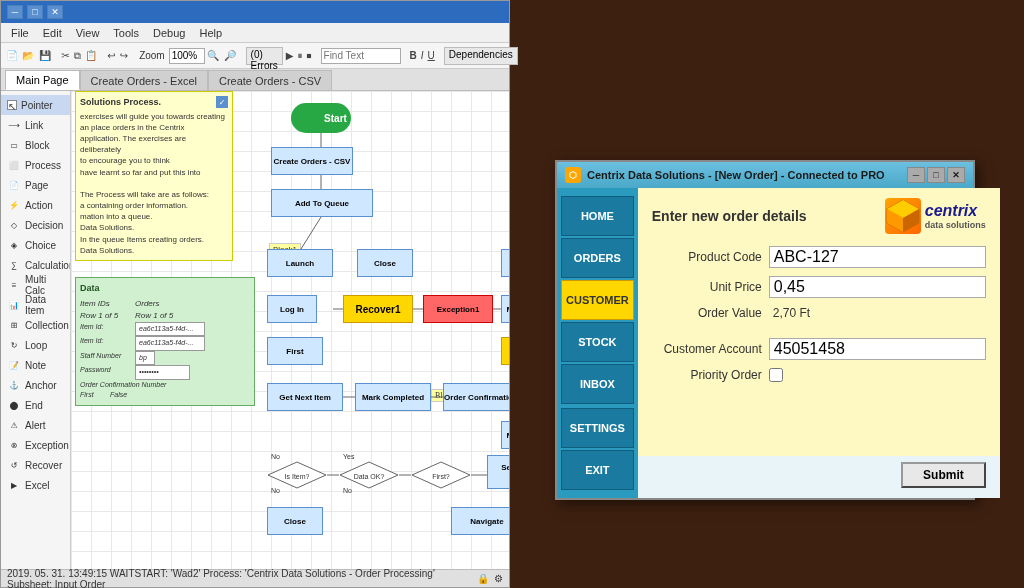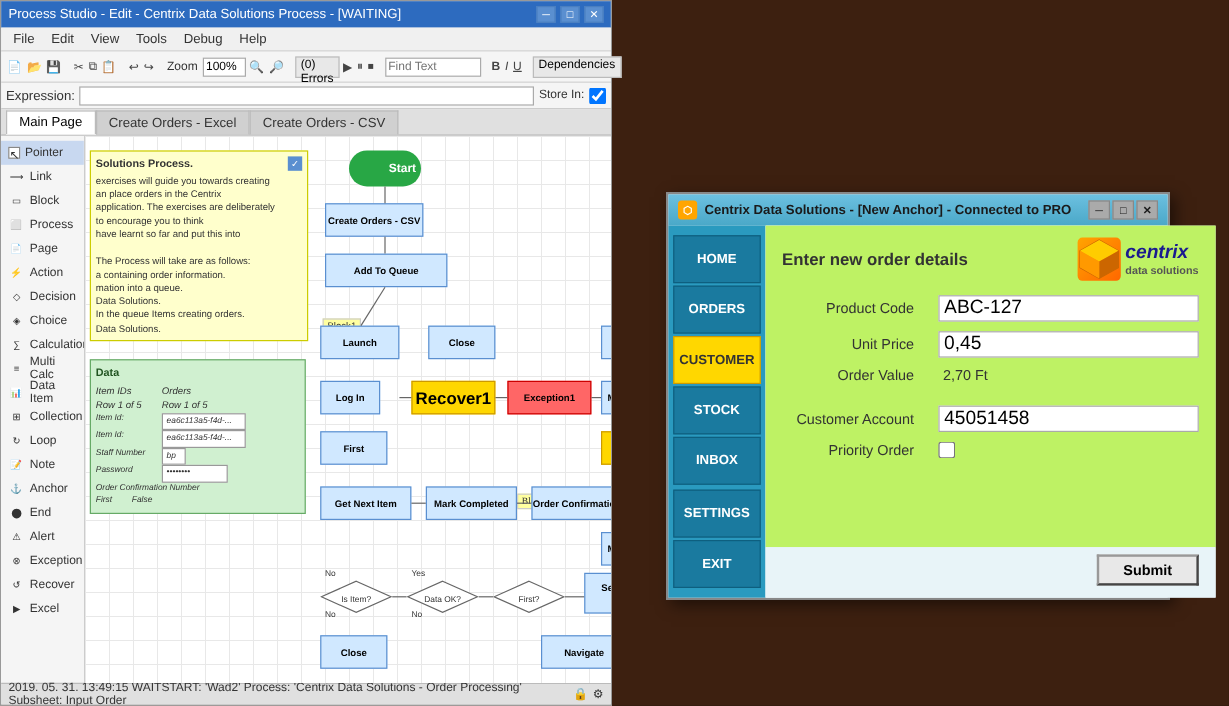--- a/index.html
+++ b/index.html
@@ -383,21 +383,21 @@
     .modal-nav-btn.active {
       background: #ffd700;
       color: #333;
       border-color: #cc9900;
     }
 
     
     .modal-content {
       flex: 1;
       padding: 10px 14px;
-      background: #bef264;
+      background: #fef9c3;
     }
     .modal-header {
       font-size: 14px;
       font-weight: bold;
       color: #333;
       margin-bottom: 12px;
       display: flex;
       align-items: center;
       justify-content: space-between;
     }
@@ -421,21 +421,21 @@
     }
     .centrix-sub {
       font-size: 9px;
       color: #555;
     }
 
     .form-row {
       display: flex;
       align-items: center;
       margin-bottom: 8px;
-      gap: 20px;
+      gap: 7px;
     }
     .form-label {
       width: 110px;
       font-size: 12px;
       color: #333;
       text-align: right;
       flex-shrink: 0;
     }
     .form-input {
       flex: 1;
@@ -507,21 +507,20 @@
     }
   </style>
 </head>
 <body>
 
 <div style="position:absolute;top:0;left:0;width:1024px;height:588px;background:#3d2010;z-index:-1;"></div>
 
 <div class="main-window">
 
   <div class="title-bar">
-    <span>Process Studio - Edit - Centrix Data Solutions Process - [WAITING]</span>
     <div class="title-bar-controls">
       <div class="title-btn">─</div>
       <div class="title-btn">□</div>
       <div class="title-btn">✕</div>
     </div>
   </div>
 
   <div class="menu-bar">
     <span class="menu-item">File</span>
     <span class="menu-item">Edit</span>
@@ -555,26 +554,20 @@
     <div class="toolbar-sep"></div>
     <input type="text" class="zoom-input" style="width: 80px;" placeholder="Find Text">
     <div class="toolbar-sep"></div>
     <span class="toolbar-btn" style="font-weight:bold;">B</span>
     <span class="toolbar-btn" style="font-style:italic;">I</span>
     <span class="toolbar-btn" style="text-decoration:underline;">U</span>
     <div class="toolbar-sep"></div>
     <span class="toolbar-text-btn">Dependencies</span>
   </div>
 
-  <div class="expression-bar">
-    <span class="expression-label">Expression:</span>
-    <input class="expression-input" value="" style="">
-    <span class="store-in-label">Store In:</span>
-    <input type="checkbox" style="width: 14px; height: 14px;" checked="">
-  </div>
 
   <div class="tab-bar">
     <div class="tab active">Main Page</div>
     <div class="tab">Create Orders - Excel</div>
     <div class="tab">Create Orders - CSV</div>
   </div>
 
   <div class="content-area">
 
     <div class="toolbox">
@@ -656,21 +649,21 @@
       </div>
       <div class="tool-item">
         <div class="tool-icon">▶</div>
         <span>Excel</span>
       </div>
     </div>
 
     <div class="canvas-area">
       <div class="canvas-scroll">
 
-        <div class="info-panel" style="top:12px;left:4px;width:182px;">
+        <div class="info-panel" style="top:0;left:4px;width:158px;">
           <div class="info-panel-header">
             <span style="font-size:9px;font-weight:bold;">Solutions Process.</span>
             <div class="info-panel-close">✓</div>
           </div>
           <div style="font-size:8px;line-height:1.4;">
             exercises will guide you towards creating<br>
             an place orders in the Centrix<br>
             application. The exercises are deliberately<br>
             to encourage you to think<br>
             have learnt so far and put this into<br>
@@ -708,21 +701,21 @@
 
         <div class="flow-el flow-rect" style="top:158px;left:430px;width:66px;">
           
         </div>
 
         <div class="flow-el flow-rect" style="top:204px;left:196px;width:50px;">
           <span style="font-size:8px;">Log In</span>
         </div>
 
         <div class="flow-el flow-rect flow-yellow" style="top:204px;left:272px;width:70px;">
-          <span style="font-size:14px;">Recover1</span>
+          <span style="font-size:10px;">Recover1</span>
         </div>
 
         <div class="flow-el flow-rect flow-red" style="top:204px;left:352px;width:70px;">
           <span style="font-size:8px;">Exception1</span>
         </div>
 
         <div class="flow-el flow-rect" style="top:204px;left:430px;width:70px;">
           <span style="font-size:8px;">Mark Exception</span>
         </div>
 
@@ -862,21 +855,21 @@
     </div>
   </div>
 
 </div>
 
 <div class="modal-dialog">
 
   <div class="modal-title-bar">
     <div style="display:flex;align-items:center;">
       <div class="modal-title-icon">⬡</div>
-      <span>Centrix Data Solutions - [New Anchor] - Connected to PRO</span>
+      <span>Centrix Data Solutions - [New Order] - Connected to PRO</span>
     </div>
     <div class="modal-controls">
       <div class="modal-ctrl-btn">─</div>
       <div class="modal-ctrl-btn">□</div>
       <div class="modal-ctrl-btn">✕</div>
     </div>
   </div>
 
   <div class="modal-body">
 

